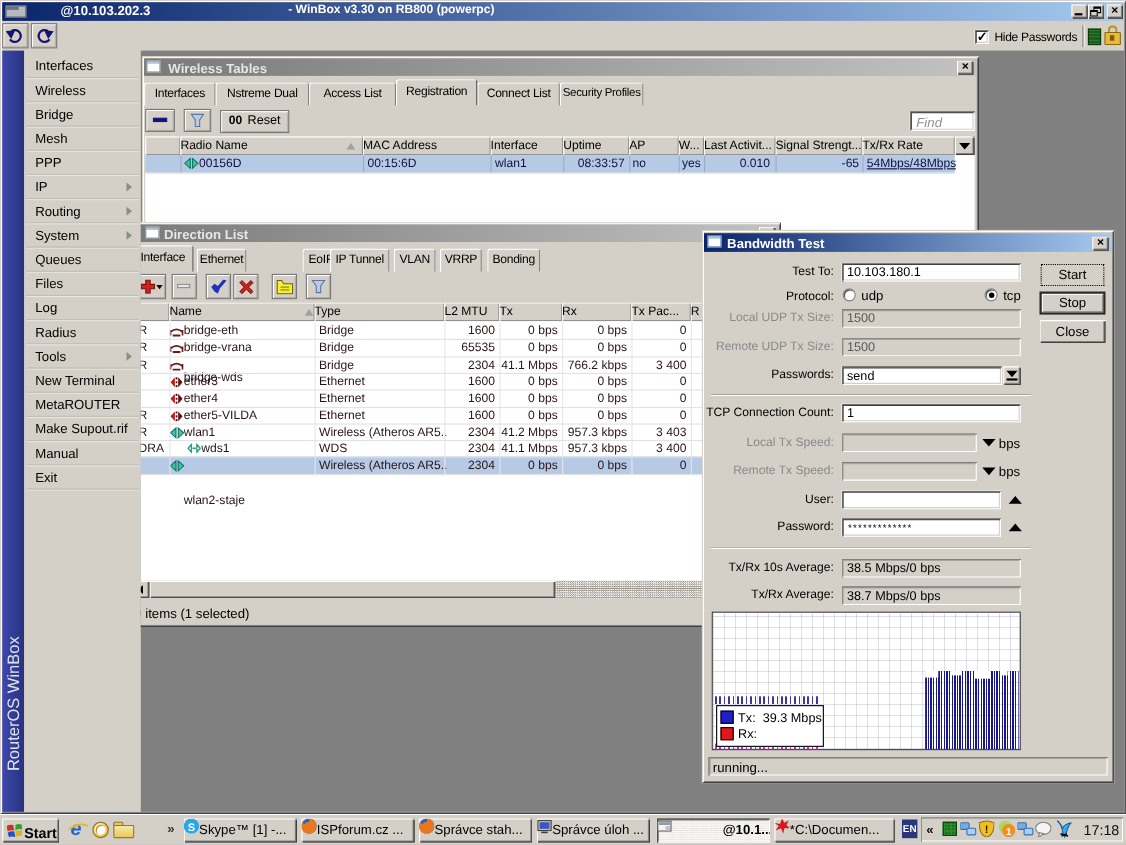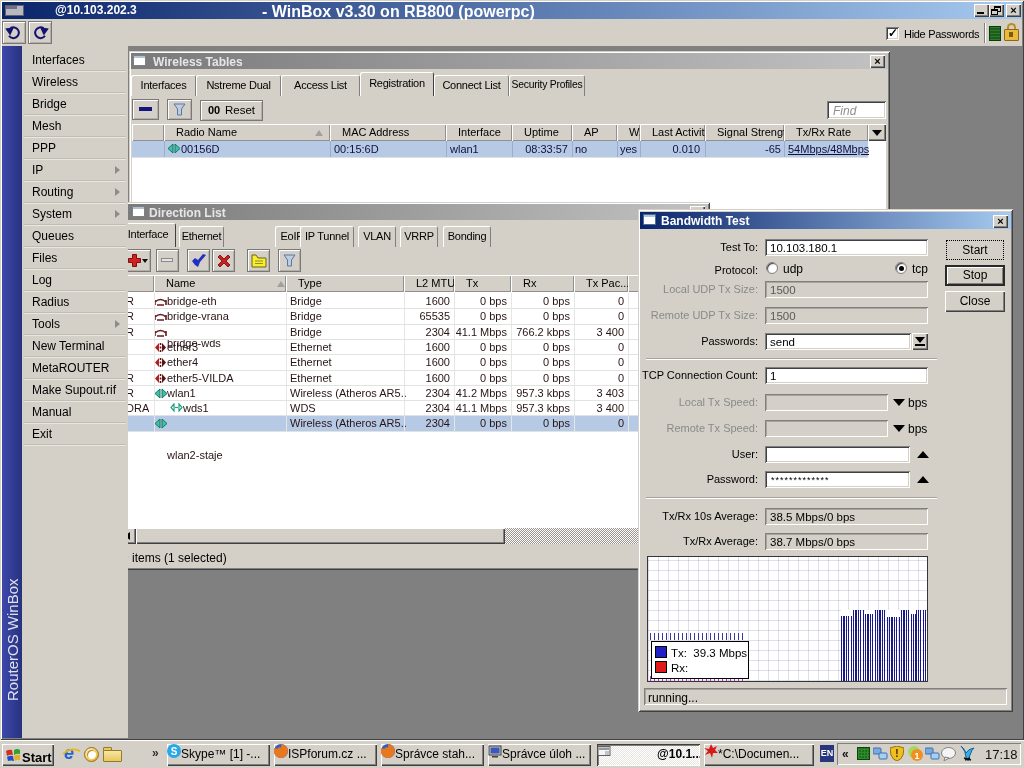--- a/index.html
+++ b/index.html
@@ -5,36 +5,36 @@
 html,body{width:1024px;height:768px;overflow:hidden;}
 body{font-family:"Liberation Sans",sans-serif;font-size:11px;background:#d4d0c8;color:#000;position:relative;}
 .abs{position:absolute;}
 .win{position:absolute;background:#d4d0c8;box-shadow:inset 1px 1px 0 #d4d0c8, inset -1px -1px 0 #404040, inset 2px 2px 0 #fff, inset -2px -2px 0 #808080;}
 .btn{position:absolute;background:#d4d0c8;box-shadow:inset 1px 1px 0 #fff, inset -1px -1px 0 #404040, inset -2px -2px 0 #808080;}
 .sunk{position:absolute;background:#fff;box-shadow:inset 1px 1px 0 #808080, inset -1px -1px 0 #fff, inset 2px 2px 0 #404040, inset -2px -2px 0 #d4d0c8;}
 .sunkg{position:absolute;background:#d4d0c8;box-shadow:inset 1px 1px 0 #808080, inset -1px -1px 0 #fff, inset 2px 2px 0 #a8a49c;}
 .titleg{position:absolute;background:linear-gradient(90deg,#7a7a7a,#c2c2c2);color:#e6e6e6;font-weight:bold;font-size:12px;}
 .titleb{position:absolute;background:linear-gradient(90deg,#0a246a,#a6caf0);color:#fff;font-weight:bold;font-size:12px;}
 .tab{position:absolute;background:#d4d0c8;border-radius:2px 2px 0 0;box-shadow:inset 1px 1px 0 #fff, inset -1px 0 0 #808080;text-align:center;font-size:11px;letter-spacing:-0.25px;white-space:nowrap;overflow:hidden;}
-.hdrc{position:absolute;background:#d4d0c8;box-shadow:inset 1px 1px 0 #fff, inset -1px -1px 0 #909090;font-size:11px;line-height:16px;padding-left:12px;overflow:hidden;white-space:nowrap;}
+.hdrc{position:absolute;background:#d4d0c8;box-shadow:inset 1px 1px 0 #fff, inset -1px -1px 0 #909090;font-size:11px;line-height:16px;padding-left:0;overflow:hidden;white-space:nowrap;}
 .cell{position:absolute;font-size:11px;line-height:15px;white-space:nowrap;overflow:hidden;text-overflow:ellipsis;}
 .rt{text-align:right;}
 .mi{position:absolute;left:24px;width:102px;height:22px;line-height:22px;padding-left:8px;font-size:12px;border-bottom:1px solid #c0bdb5;box-shadow:0 1px 0 #e9e7e1;}
 .tbn{position:absolute;background:#d4d0c8;border:1px solid #787878;box-shadow:inset 1px 1px 0 #fff, inset -1px -1px 0 #b4b0a8;}
 .wbtn{position:absolute;width:15px;height:13px;background:#d4d0c8;box-shadow:inset 1px 1px 0 #fff, inset -1px -1px 0 #404040, inset -2px -2px 0 #808080;}
 .tbtn{position:absolute;top:744px;height:22px;background:#d4d0c8;box-shadow:inset 1px 1px 0 #fff, inset -1px -1px 0 #404040, inset -2px -2px 0 #808080;font-size:12px;line-height:21px;white-space:nowrap;overflow:hidden;}
 .lbl{position:absolute;font-size:11px;text-align:right;white-space:nowrap;}
 </style></head>
 <body>
 <div class="win" style="left:0;top:0;width:1024px;height:740px;"></div>
 <div class="titleb" style="left:2px;top:2px;width:1020px;height:17px;"></div>
 <div class="abs" style="left:5px;top:5px;width:19px;height:11px;background:#b8b8c0;border:1px solid #606070;"></div>
 <div class="abs" style="left:6px;top:6px;width:11px;height:3px;background:#707080;"></div>
 <div class="abs" style="left:55px;top:3px;color:#fff;font-weight:bold;font-size:12px;">@10.103.202.3</div>
-<div class="abs" style="left:262px;top:3px;color:#fff;font-weight:bold;font-size:16px;text-align:center;">- WinBox v3.30 on RB800 (powerpc)</div>
+<div class="abs" style="left:262px;top:3px;color:#fff;font-weight:bold;font-size:11px;text-align:center;">- WinBox v3.30 on RB800 (powerpc)</div>
 <div class="wbtn" style="left:974px;top:4px;">
     <span class="abs" style="left:3px;top:8px;width:7px;height:2px;background:#000;"></span>
   </div>
 <div class="wbtn" style="left:989px;top:4px;">
     <span class="abs" style="left:5px;top:2px;width:7px;height:6px;border:1px solid #000;border-top-width:2px;background:#d4d0c8;"></span>
     <span class="abs" style="left:2px;top:5px;width:7px;height:6px;border:1px solid #000;border-top-width:2px;background:#d4d0c8;"></span>
   </div>
 <div class="wbtn" style="left:1006px;top:4px;font-size:11px;font-weight:bold;text-align:center;line-height:13px;">×</div>
 <div class="abs" style="left:2px;top:21px;width:24px;height:23px;background:#d4d0c8;border:1px solid #787878;box-shadow:inset 1px 1px 0 #fff, inset -1px -1px 0 #b4b0a8;"><svg width="22" height="21" viewBox="0 0 22 21">
       <path d="M7.5 6.2 A5.4 5.4 0 1 1 6 13.8" fill="none" stroke="#14146e" stroke-width="2"></path>

